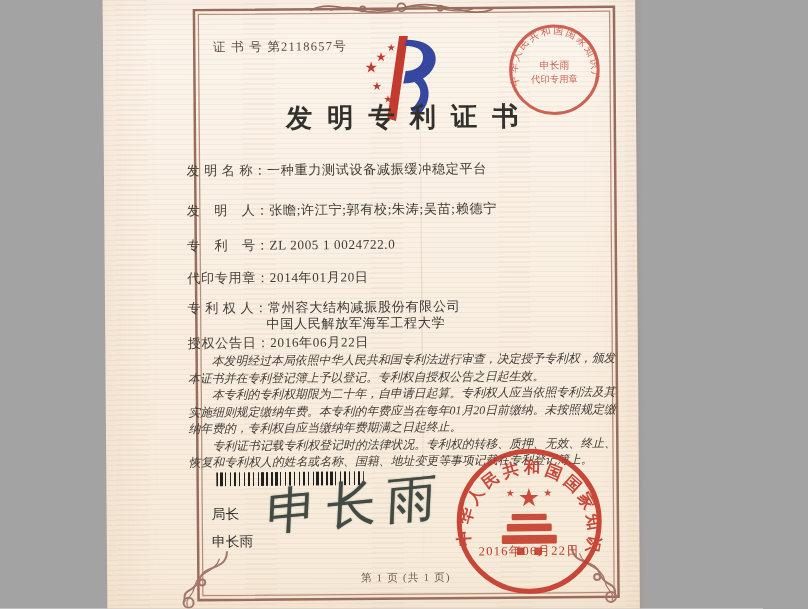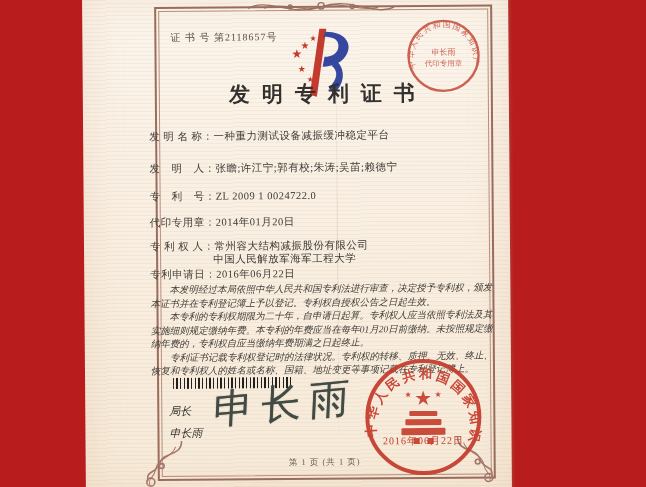--- a/index.html
+++ b/index.html
@@ -1,18 +1,18 @@
 <!DOCTYPE html>
 <html><head>
 <meta charset="utf-8">
 <style>
   html,body{margin:0;padding:0;}
   .page{
     position:relative;width:646px;height:487px;overflow:hidden;
-    background:#b91c1c;
+    background:#a3a3a3;
     font-family:"Liberation Serif","DejaVu Serif",serif;
   }
   
   .paper{
     position:absolute;left:84px;top:-6px;width:426px;height:500px;
     transform:rotate(-0.45deg);
     background:linear-gradient(180deg,#fbf5ec 0%,#f9efe2 45%,#f6ead8 100%);
     box-shadow:inset 0 0 40px rgba(214,166,132,.25), 2px 0 3px rgba(160,130,110,.25);
   }
   .paper::before{ 
@@ -43,21 +43,21 @@
   .r6{top:273px}
   
   .body{position:absolute;left:66px;top:289px;width:342px;
     font-size:9.5px;line-height:13.5px;color:#44403a;text-align:justify;
     font-style:italic;}
   .body p{margin:0;text-indent:2em;}
   
   .barcode{position:absolute;left:88px;top:383px;width:118px;height:11px;
     background:repeating-linear-gradient(90deg,#20201e 0 1px,transparent 1px 3px,#20201e 3px 5px,transparent 5px 7px,#20201e 7px 8px,transparent 8px 11px);}
   
-  .director{position:absolute;left:84px;top:409px;font-size:11px;color:#33312e;font-family:"Liberation Sans","DejaVu Sans",sans-serif;font-style:italic;}
+  .director{position:absolute;left:84px;top:409px;font-size:11px;color:#33312e;font-family:"Liberation Sans","DejaVu Sans",sans-serif;}
   .director div{margin-bottom:7px;}
   .signature{position:absolute;left:128px;top:380px;width:190px;
     font-size:40px;color:#414b44;letter-spacing:8px;
     transform:rotate(-5deg) skewX(-8deg);
     text-shadow:0 0 1px rgba(65,75,68,.8);}
   .pagenote{position:absolute;left:72px;top:463px;width:334px;text-align:center;
     font-size:8.5px;color:#6b5c50;letter-spacing:1px;}
   
   .seal{position:absolute;left:276px;top:362px;width:124px;height:124px;opacity:.92;}
   .seal-date{position:absolute;left:276px;top:441px;width:124px;text-align:center;
@@ -125,25 +125,25 @@
         <textPath href="#cstampArc" textLength="132">中华人民共和国国家知识产权局</textPath>
       </text>
       <text x="39" y="38" text-anchor="middle" font-size="8" fill="#c6493a">申长雨</text>
       <text x="39" y="49" text-anchor="middle" font-size="7.5" fill="#c6493a">代印专用章</text>
     </svg>
 
     <div class="title">发明专利证书</div>
 
     <div class="row r0"><span class="flabel">发 明 名 称：</span><span>一种重力测试设备减振缓冲稳定平台</span></div>
     <div class="row r1"><span class="flabel">发　明　人：</span><span>张瞻;许江宁;郭有校;朱涛;吴苗;赖德宁</span></div>
-    <div class="row r2"><span class="flabel">专　利　号：</span><span>ZL 2009 1 0024722.0</span></div>
+    <div class="row r2"><span class="flabel">专　利　号：</span><span>ZL 2005 1 0024722.0</span></div>
     <div class="row r3"><span class="flabel">代印专用章：</span><span>2014年01月20日</span></div>
     <div class="row r4"><span class="flabel">专 利 权 人：</span><span>常州容大结构减振股份有限公司</span></div>
     <div class="row r5"><span>中国人民解放军海军工程大学</span></div>
-    <div class="row r6"><span class="flabel">专利申请日：</span><span>2016年06月22日</span></div>
+    <div class="row r6"><span class="flabel">授权公告日：</span><span>2016年06月22日</span></div>
 
     <div class="body">
       <p>本发明经过本局依照中华人民共和国专利法进行审查，决定授予专利权，颁发本证书并在专利登记簿上予以登记。专利权自授权公告之日起生效。</p>
       <p>本专利的专利权期限为二十年，自申请日起算。专利权人应当依照专利法及其实施细则规定缴纳年费。本专利的年费应当在每年01月20日前缴纳。未按照规定缴纳年费的，专利权自应当缴纳年费期满之日起终止。</p>
       <p>专利证书记载专利权登记时的法律状况。专利权的转移、质押、无效、终止、恢复和专利权人的姓名或名称、国籍、地址变更等事项记载在专利登记簿上。</p>
     </div>
 
     <div class="barcode"></div>
 
     <div class="director">

